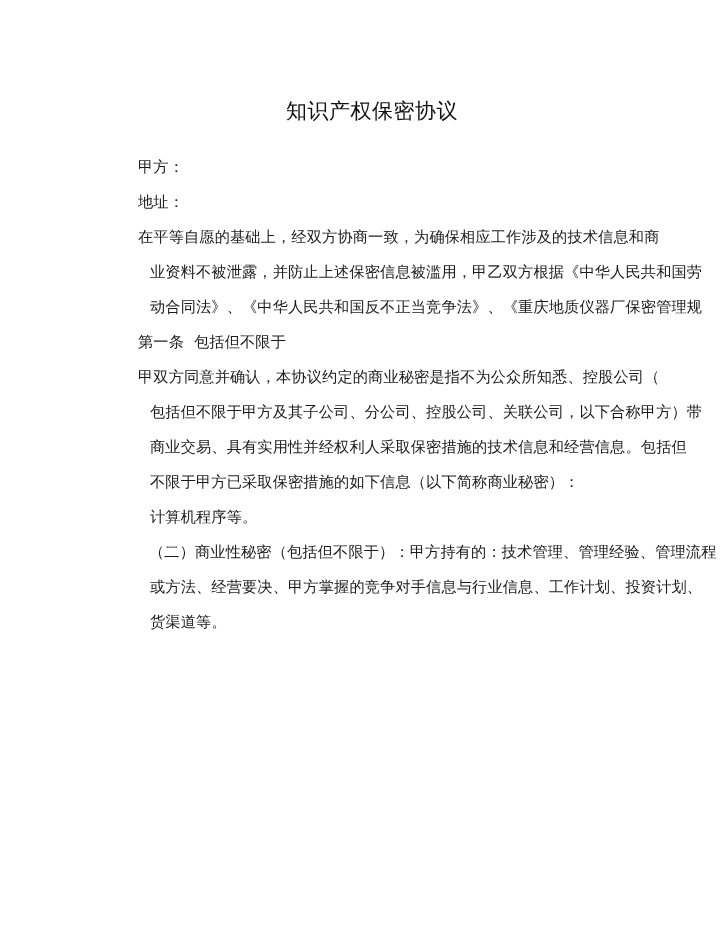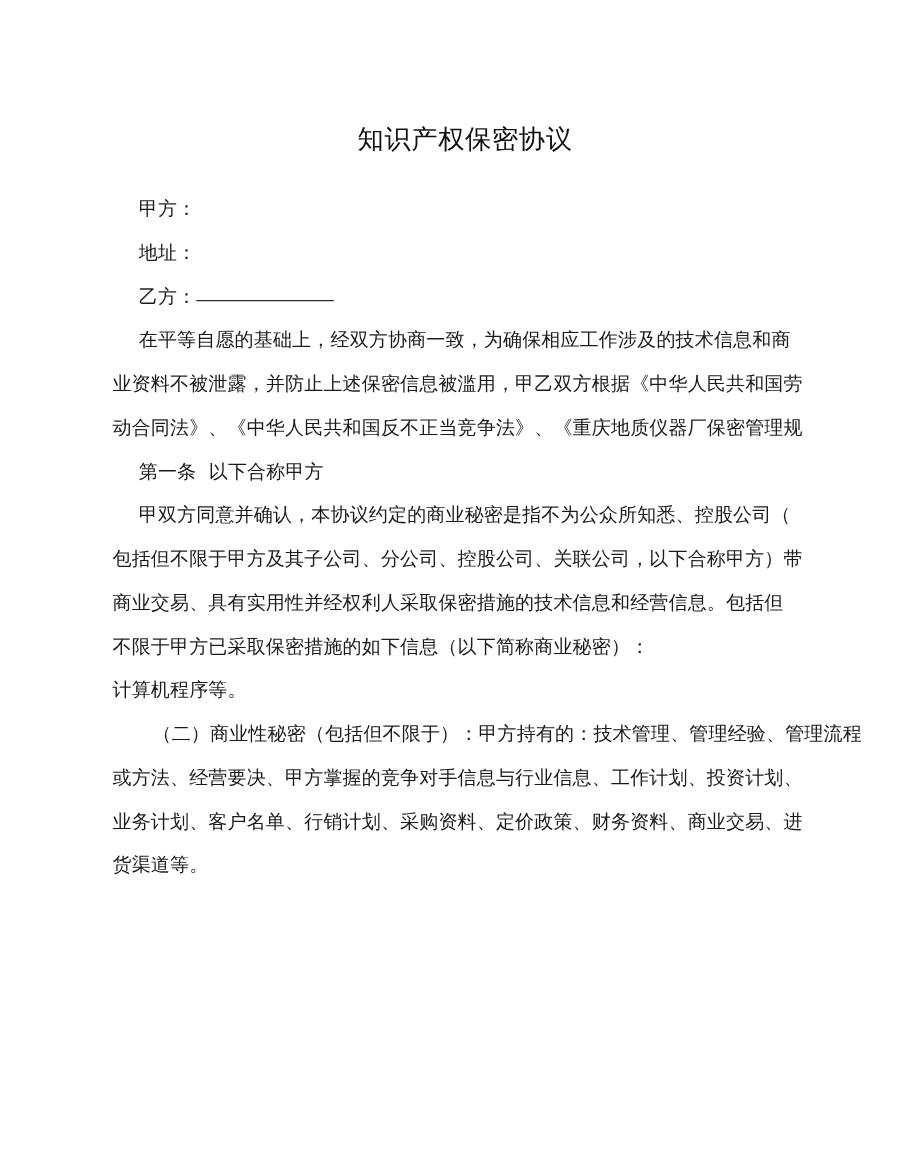--- a/index.html
+++ b/index.html
@@ -31,40 +31,41 @@
     font-size: 21px;
     letter-spacing: 0.5px;
     line-height: 1.3;
     color: #111111;
     font-weight: 400;
     margin-left: 12px;
   }
   .body-block {
     position: absolute;
     top: 150px;
-    left: 90px;
+    left: 117px;
     width: 527px;
   }
   .line {
     font-size: 15.2px;
     line-height: 35px;
     letter-spacing: 0.15px;
     color: #1a1a1a;
     white-space: pre;
     text-align: left;
   }
   .line.indent-2 {
     text-indent: 0;
     padding-left: 21px;
   }
   .line.indent-3 {
     padding-left: 32px;
   }
   .line.flush {
     padding-left: 0;
+    margin-left: 33px;
   }
   .fill-rule {
     display: inline-block;
     vertical-align: baseline;
     position: relative;
     height: 1em;
   }
   .fill-rule .underline {
     position: absolute;
     left: 0;
@@ -81,35 +82,33 @@
 <div class="page">
 
   <div class="doc-title">知识产权保密协议</div>
 
   <div class="body-block">
 
     <div class="line indent-2"><span>甲方：</span></div>
 
     <div class="line indent-2"><span>地址：</span></div>
 
-    <div class="line indent-2"><span>乙方：</span><span class="fill-rule w-short"><span class="underline"></span></span></div>
 
 
     <div class="line indent-2">在平等自愿的基础上，经双方协商一致，为确保相应工作涉及的技术信息和商</div>
     <div class="line flush">业资料不被泄露，并防止上述保密信息被滥用，甲乙双方根据《中华人民共和国劳</div>
     <div class="line flush">动合同法》、《中华人民共和国反不正当竞争法》、《重庆地质仪器厂保密管理规</div>
 
-    <div class="line indent-2">第一条  以下合称甲方</div>
+    <div class="line indent-2">第一条  包括但不限于</div>
 
     <div class="line indent-2">甲双方同意并确认，本协议约定的商业秘密是指不为公众所知悉、控股公司（</div>
     <div class="line flush">包括但不限于甲方及其子公司、分公司、控股公司、关联公司，以下合称甲方）带</div>
     <div class="line flush">商业交易、具有实用性并经权利人采取保密措施的技术信息和经营信息。包括但</div>
     <div class="line flush">不限于甲方已采取保密措施的如下信息（以下简称商业秘密）：</div>
 
     <div class="line flush">计算机程序等。</div>
 
     <div class="line indent-3">（二）商业性秘密（包括但不限于）：甲方持有的：技术管理、管理经验、管理流程</div>
     <div class="line flush">或方法、经营要决、甲方掌握的竞争对手信息与行业信息、工作计划、投资计划、</div>
-    <div class="line flush">业务计划、客户名单、行销计划、采购资料、定价政策、财务资料、商业交易、进</div>
     <div class="line flush">货渠道等。</div>
 
   </div>
 </div>
 
 </body></html>

